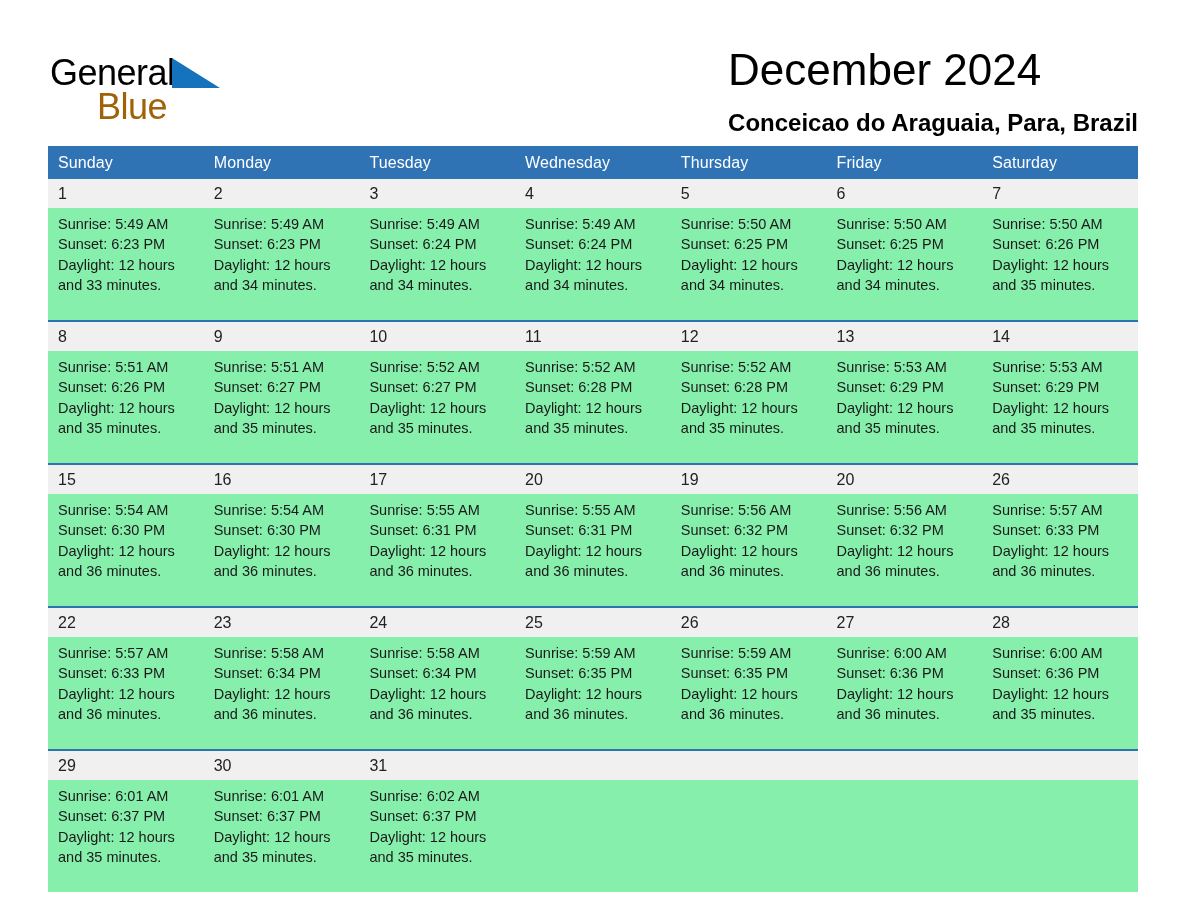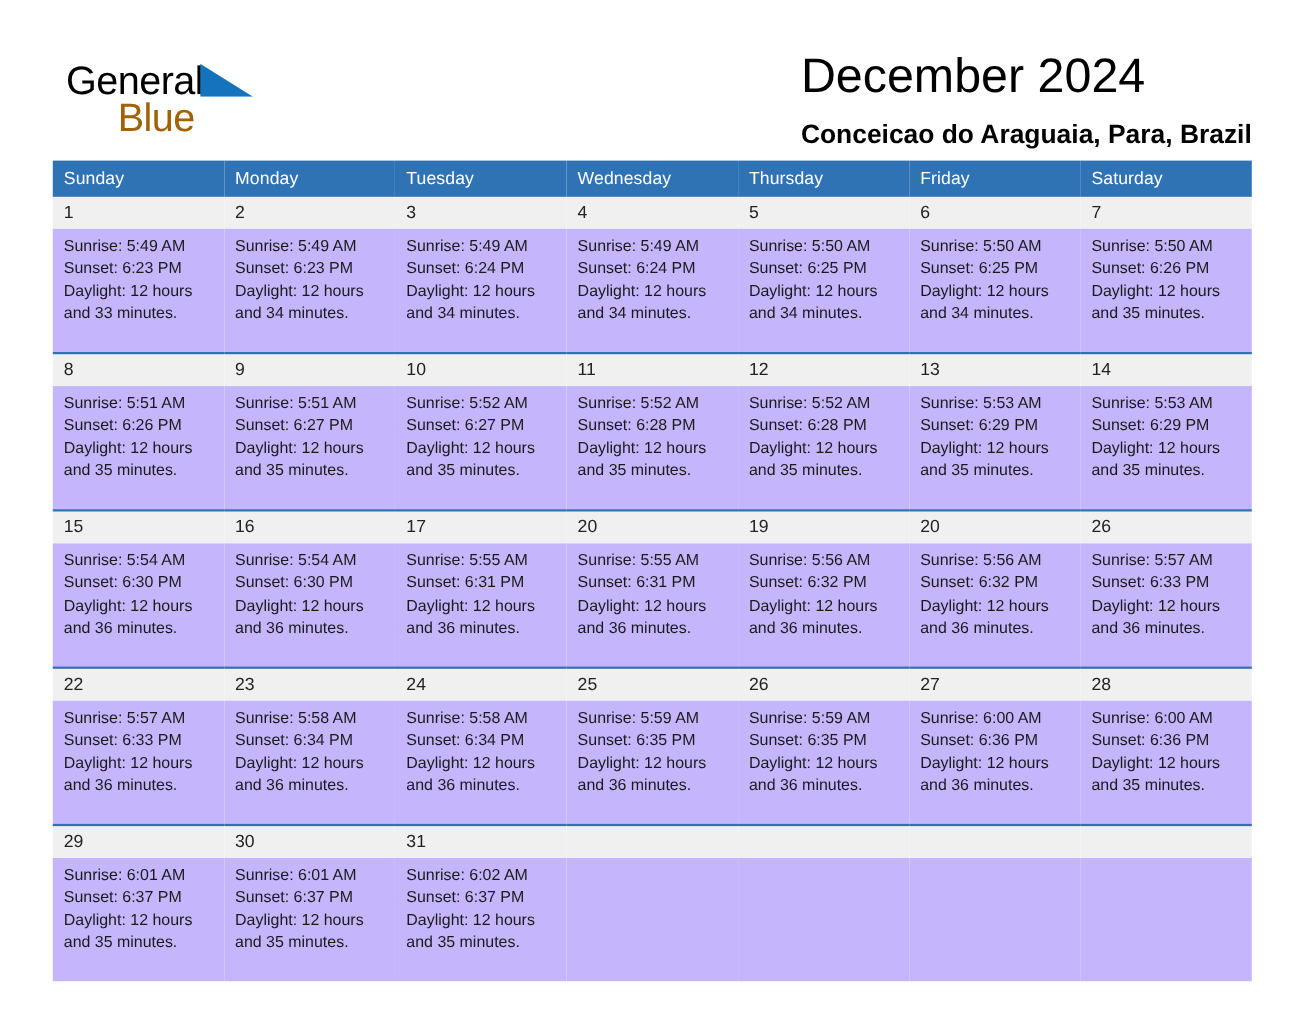--- a/index.html
+++ b/index.html
@@ -24,21 +24,21 @@
   
   .header {
     position: absolute;
     left: 48px;
     top: 42px;
     right: 50px;
     height: 104px;
   }
   .logo {
     position: absolute;
-    left: 12px;
+    left: 2px;
     top: 10px;
     width: 260px;
     height: 80px;
   }
   .logo-row1 {
     position: relative;
     height: 42px;
     white-space: nowrap;
   }
   .logo-general {
@@ -118,21 +118,21 @@
     padding: 5px 0 4px 10px;
     vertical-align: top;
     line-height: 19px;
     height: 20px;
   }
   tr.daynum-row.sep td {
     border-top: 2px solid #2f72b3;
   }
 
   tr.detail-row td {
-    background: #c4b5fd;
+    background: #86efac;
     font-size: 14.5px;
     color: #1a1a1a;
     padding: 6px 6px 14px 10px;
     vertical-align: top;
     line-height: 20.3px;
     height: 92px;
   }
   .cell-lines div { white-space: nowrap; }
   td.empty { background: #ffffff; }
   tr.daynum-row td.empty { background: #f0f0f0; }

